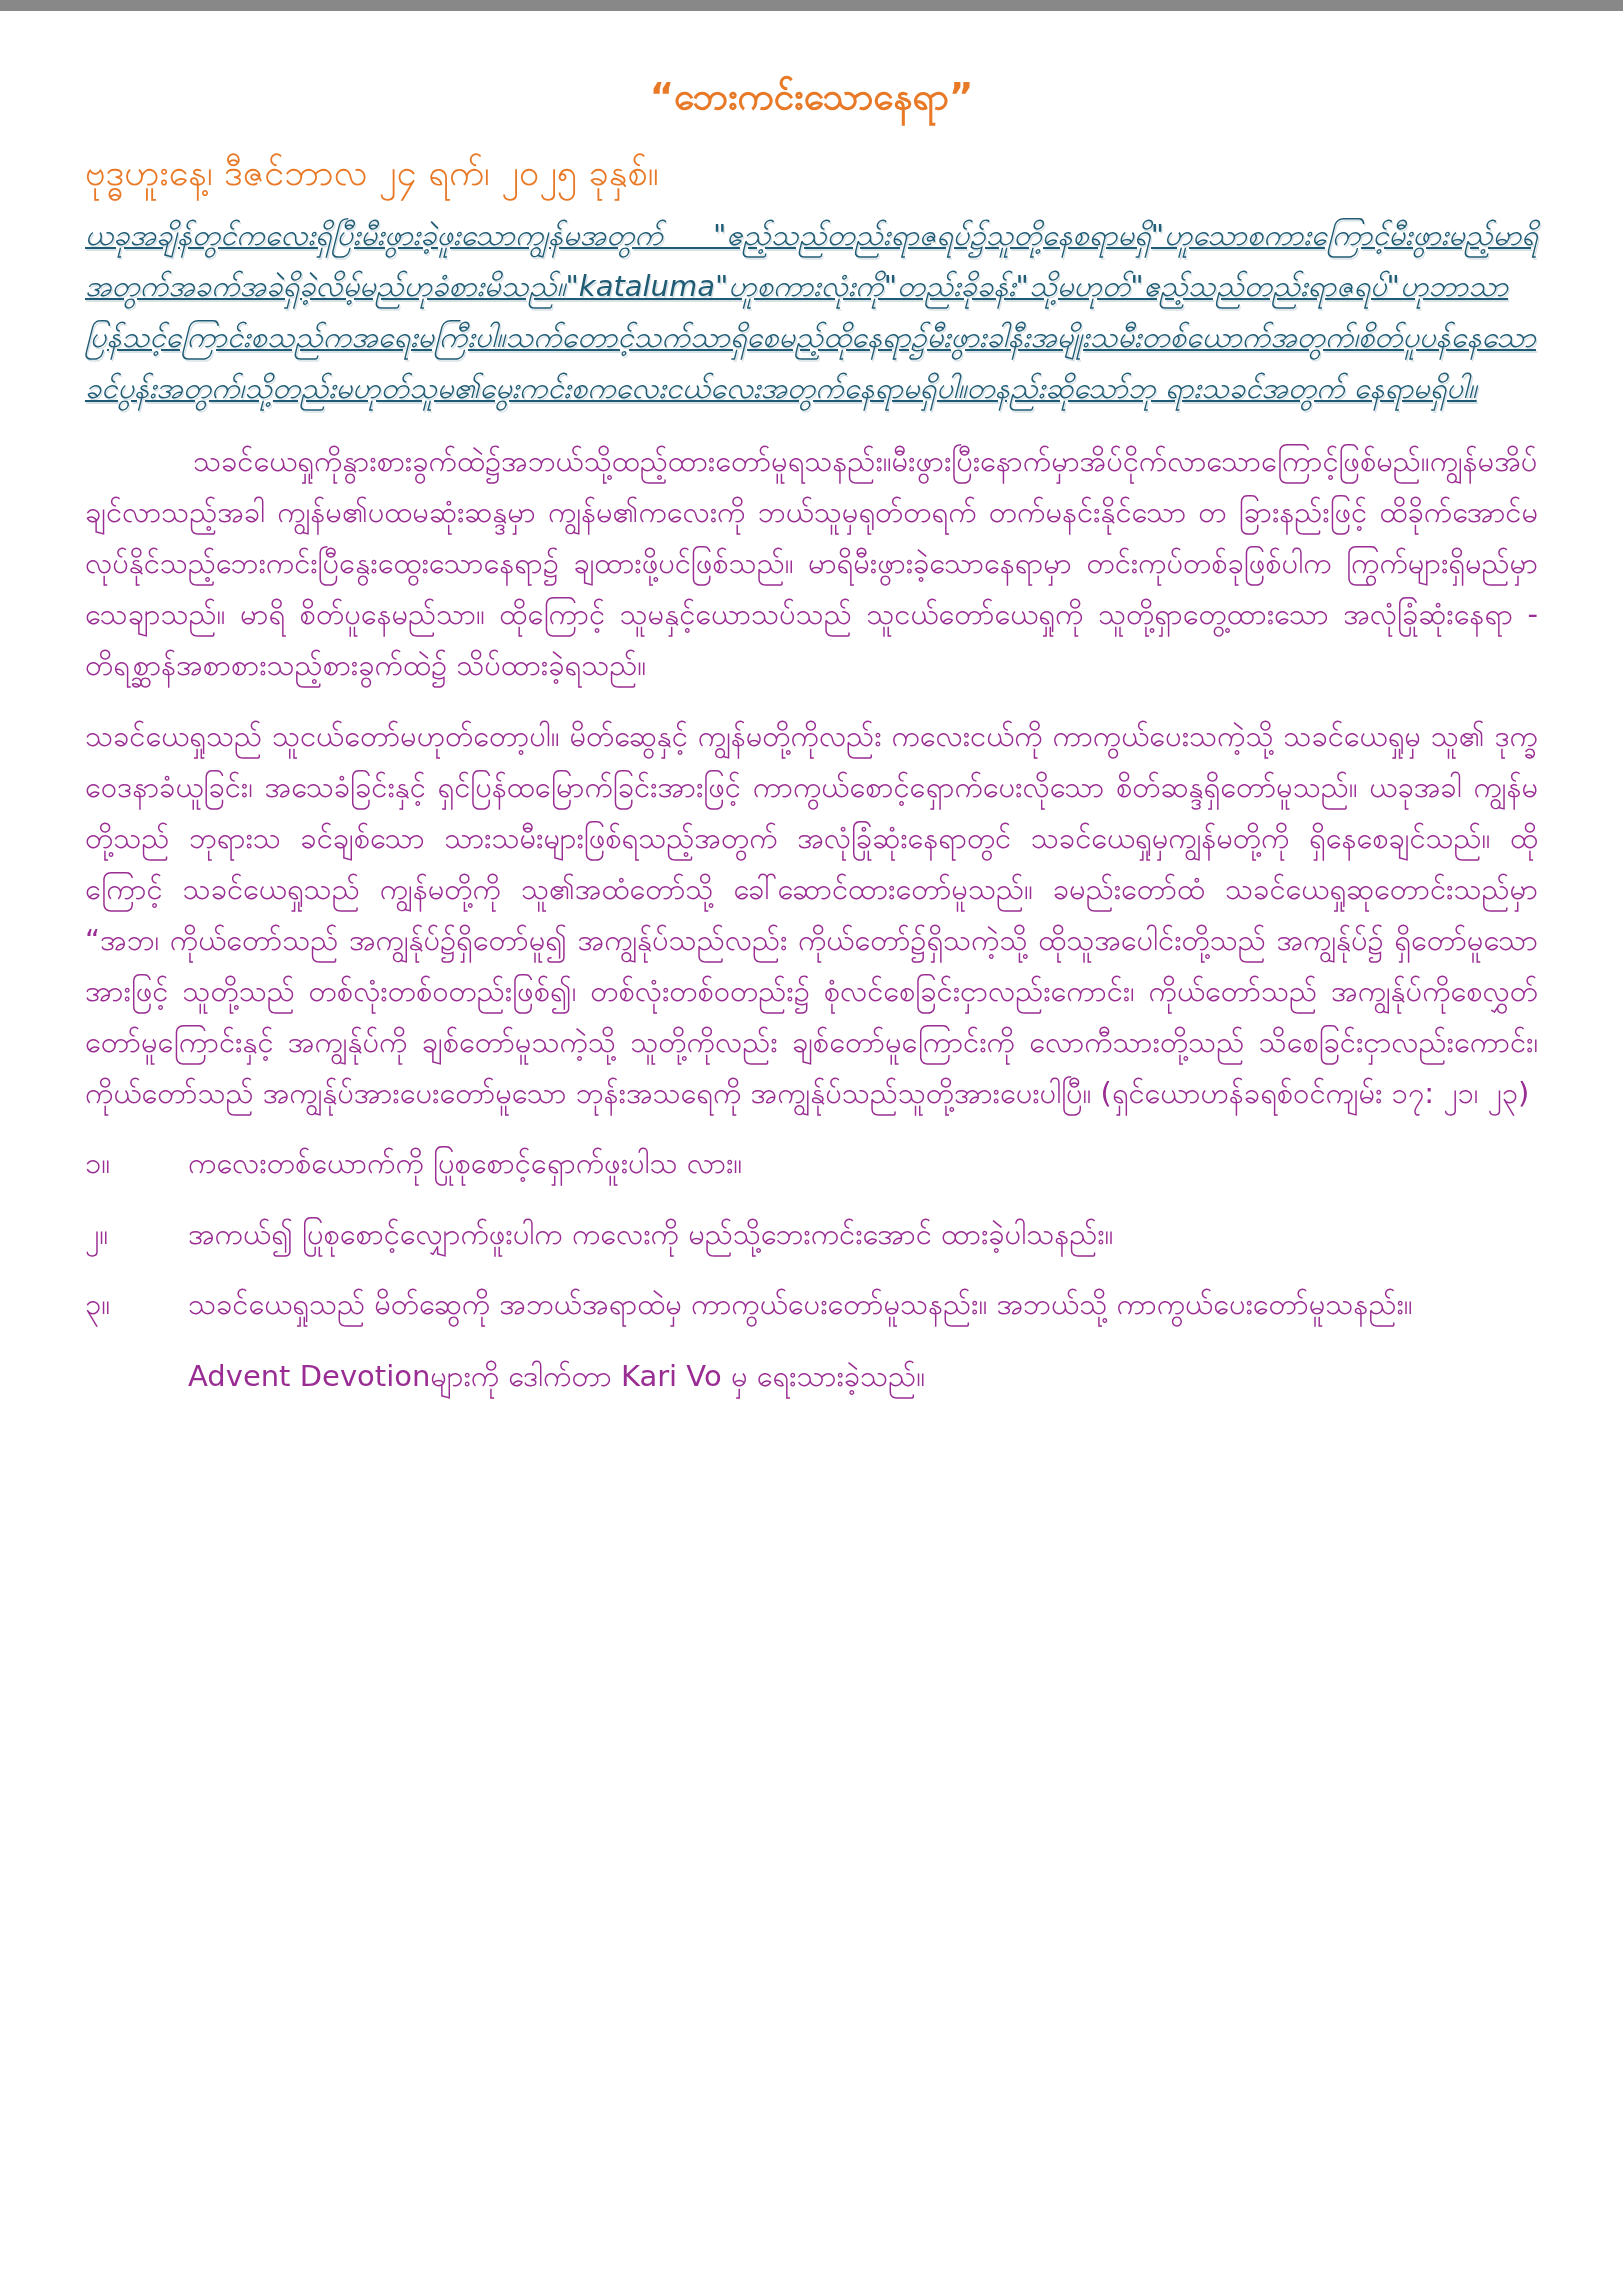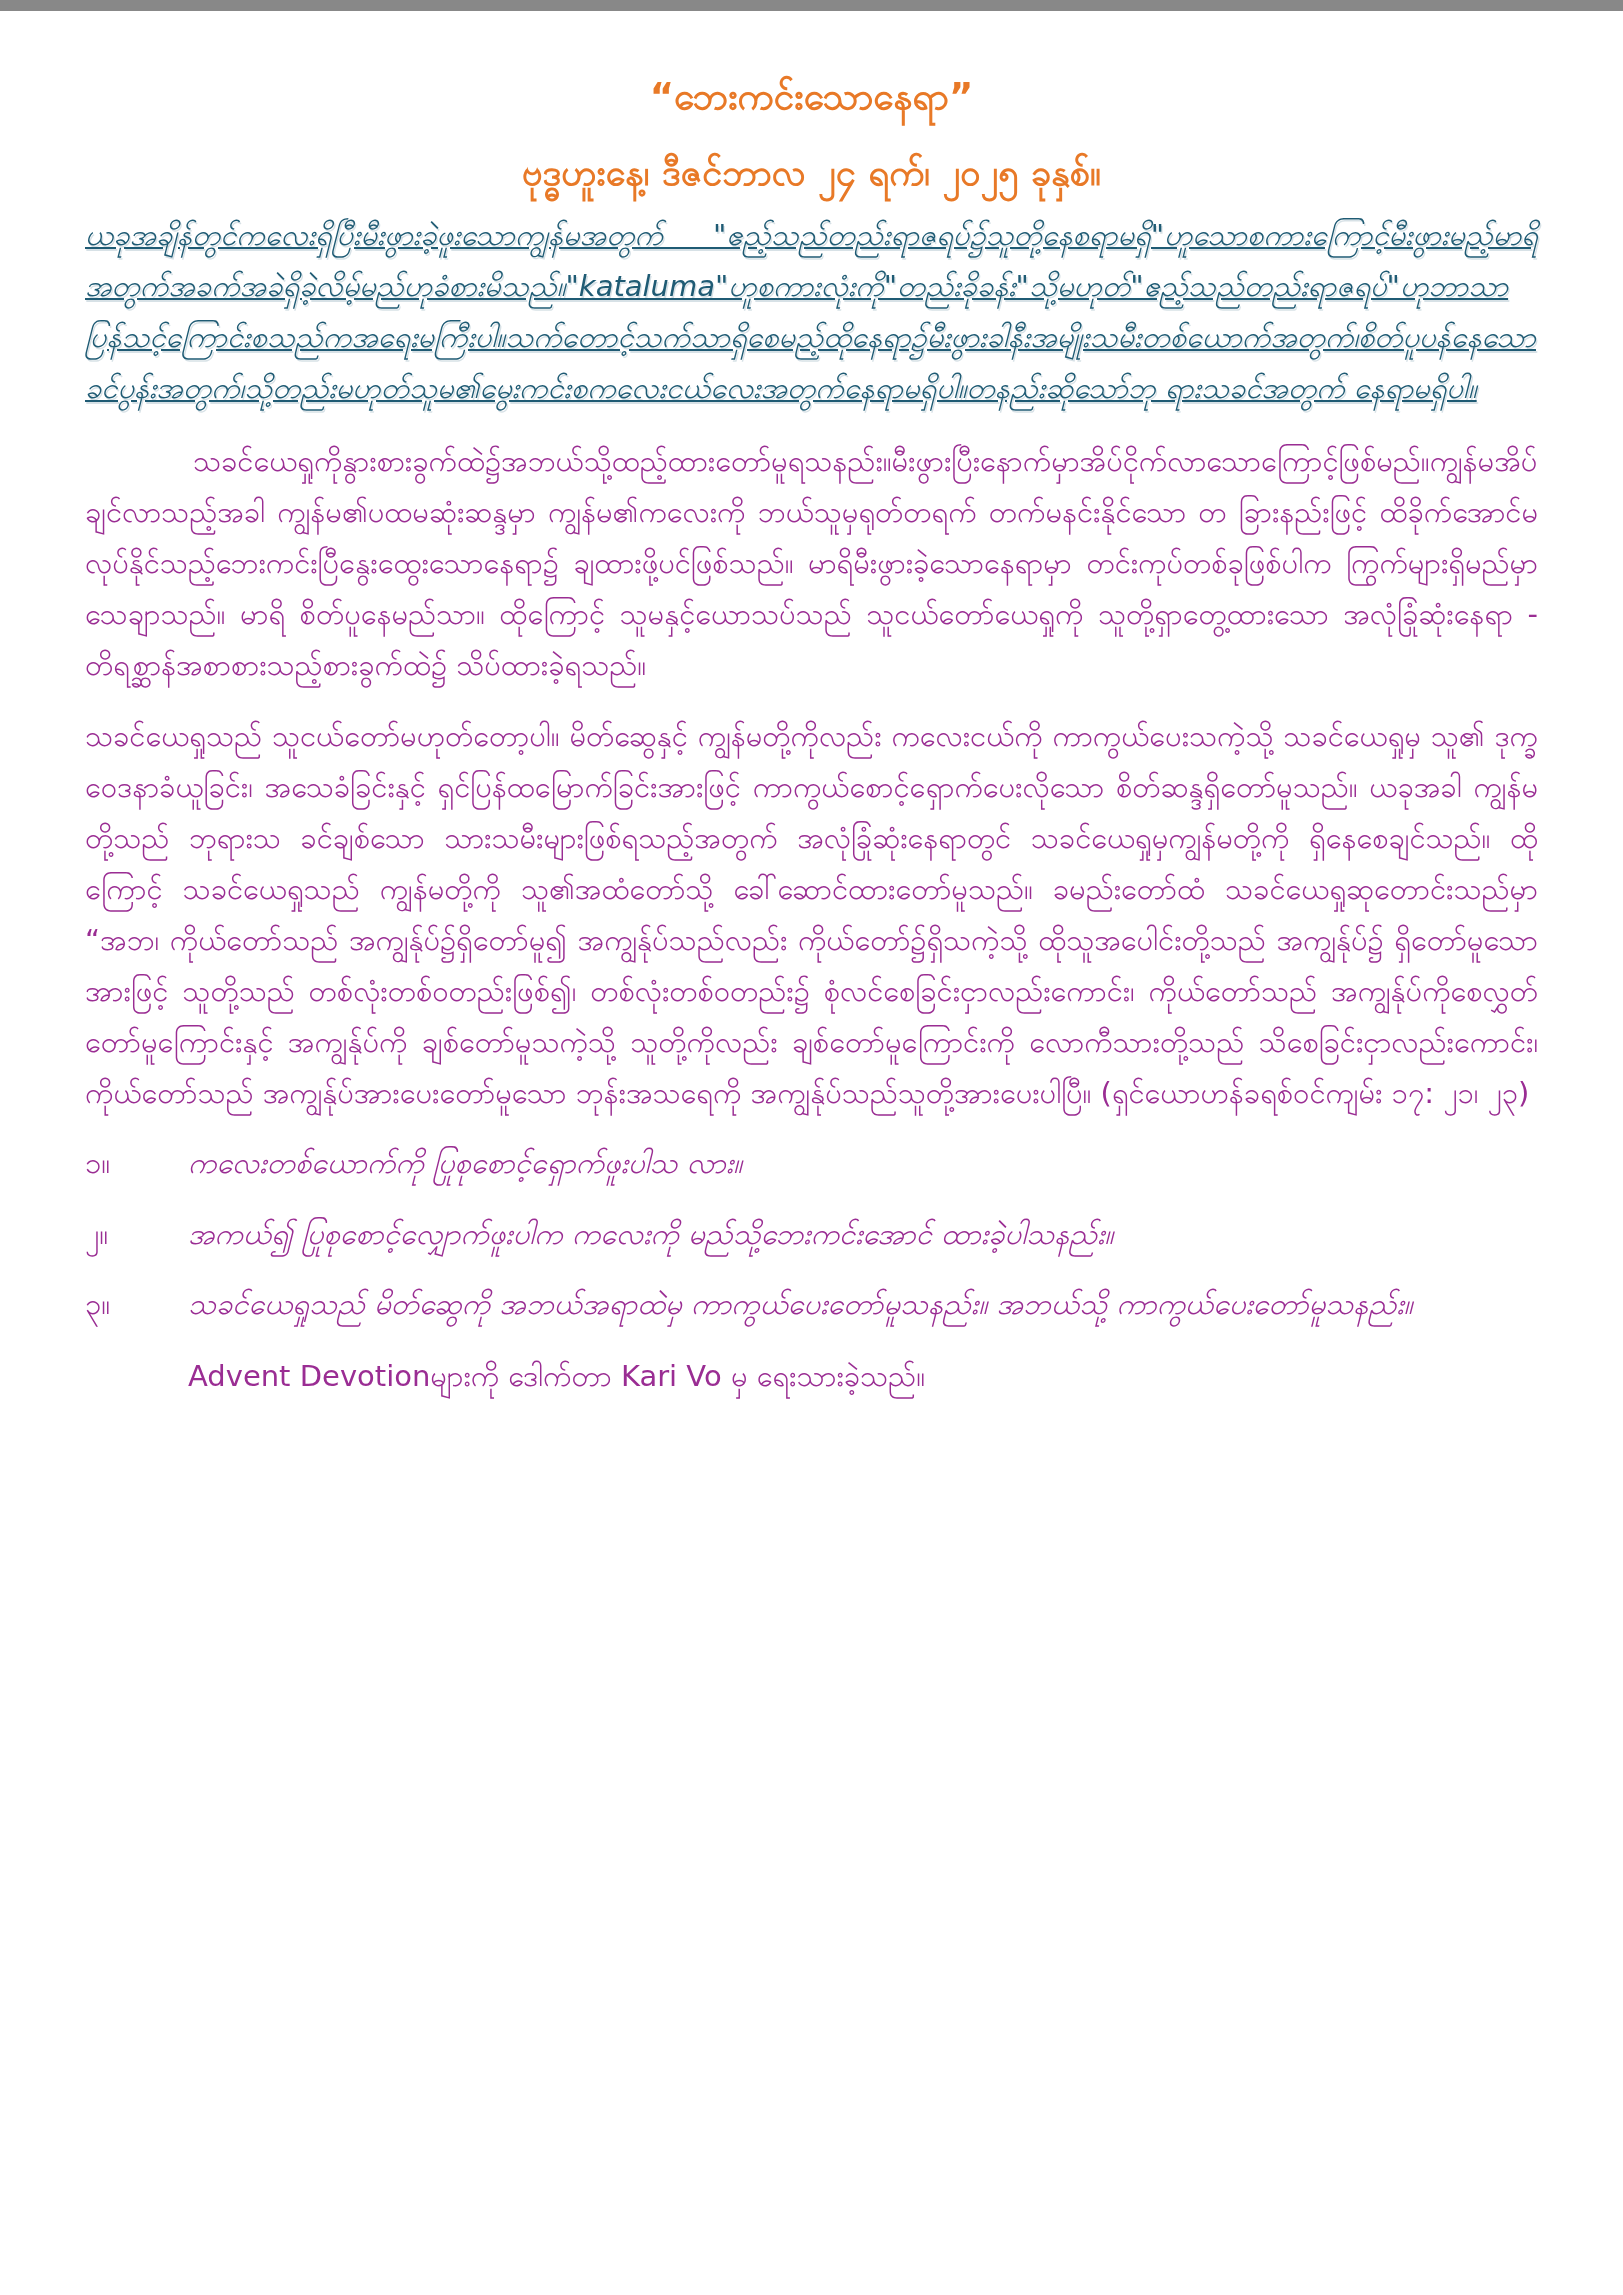--- a/index.html
+++ b/index.html
@@ -23,23 +23,22 @@
     overflow:hidden;
   }
   .doc-title{
     text-align:center;
     color:var(--title-color);
     font-weight:700;
     font-size:37px;
     line-height:42px;
   }
   .doc-date{
-    text-align:center;
     color:var(--title-color);
-    font-weight:700;
+    font-weight:400;
     font-size:36px;
     line-height:41px;
     margin-top:34px;
   }
   .scripture, .reflection{
     color:var(--scripture-color);
     font-style:italic;
     text-align:justify;
     text-shadow:1.3px 2px 0 rgba(31,91,116,0.18);
   }
@@ -62,21 +61,20 @@
   .question{
     display:flex;
     color:var(--body-color);
     margin-top:19.6px;
   }
   .q-num{
     flex:0 0 103px;
   }
   .q-text{
     flex:1;
-    font-style:italic;
   }
   .credit{
     color:var(--body-color);
     margin-top:21px;
     margin-left:103px;
   }
 </style>
 </head>
 <body>
 

